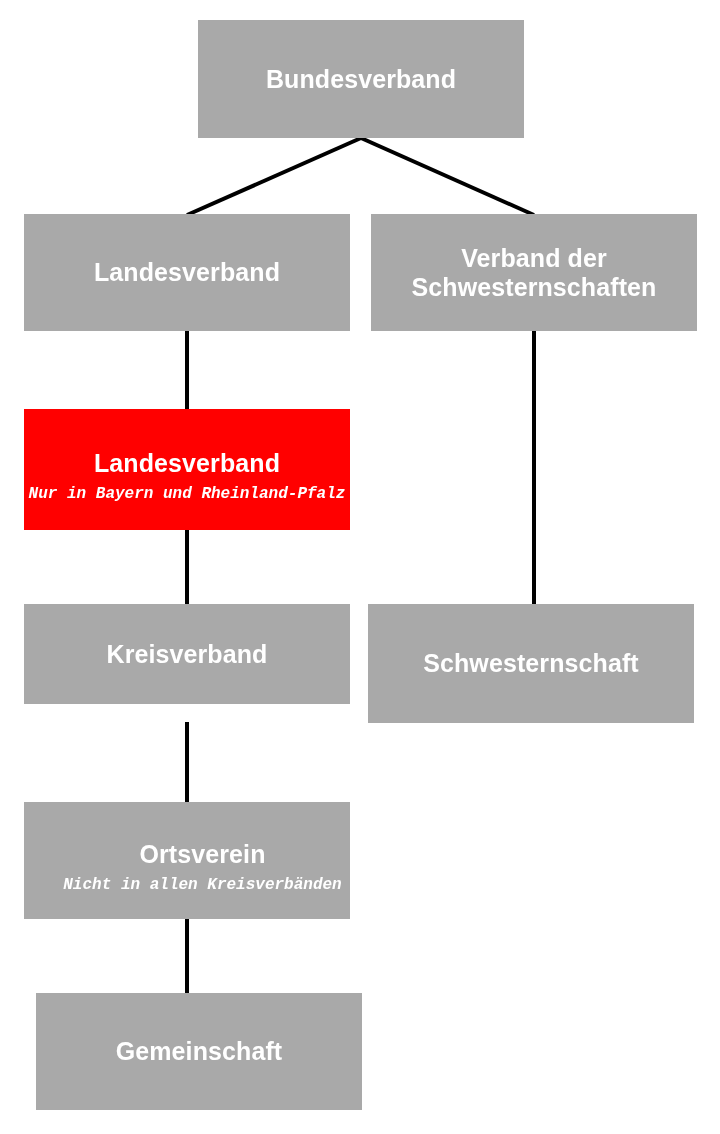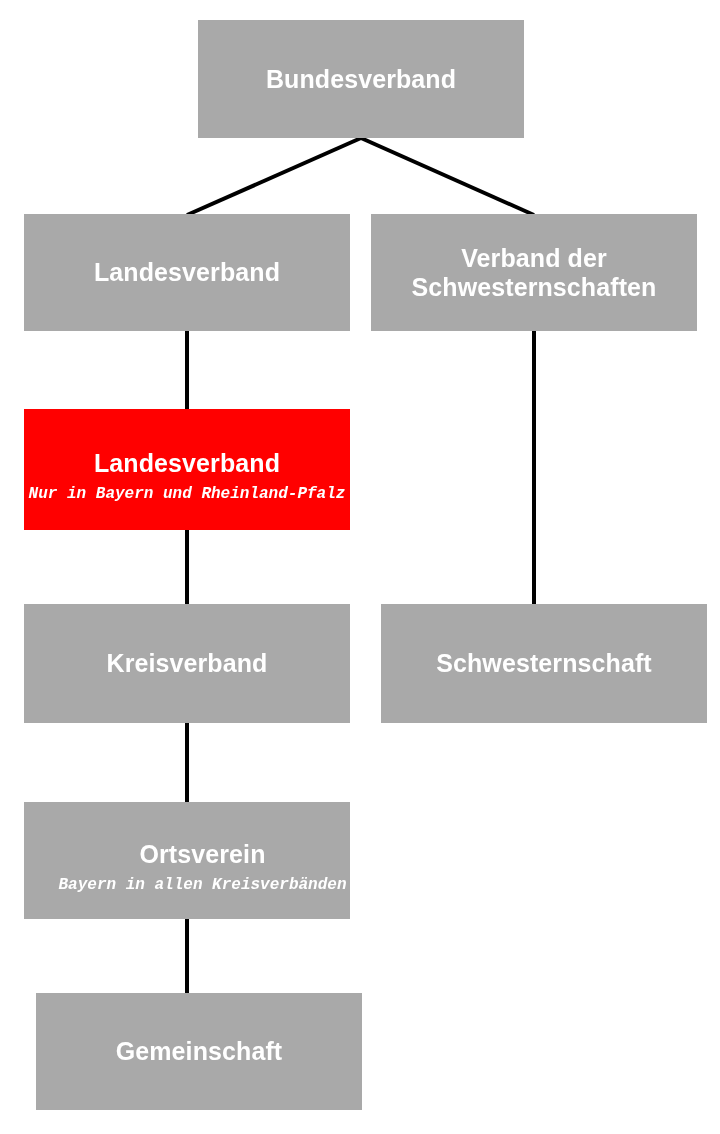--- a/index.html
+++ b/index.html
@@ -57,22 +57,22 @@
     font-family: Liberation Mono, monospace;
   }
   .has-sub .node-title {
     margin-top: 14px;
   }
   
   #node-bundesverband { left: 198px; top: 20px;  width: 326px; height: 118px; }
   #node-landesverband { left: 24px;  top: 214px; width: 326px; height: 117px; }
   #node-verband-schwesternschaften { left: 371px; top: 214px; width: 326px; height: 117px; }
   #node-bezirksverband { left: 24px;  top: 409px; width: 326px; height: 121px; }
-  #node-kreisverband  { left: 24px;  top: 604px; width: 326px; height: 119px; }
-  #node-schwesternschaft { left: 381px; top: 604px; width: 326px; height: 119px; }
+  #node-kreisverband  { left: 24px;  top: 604px; width: 326px; height: 100px; }
+  #node-schwesternschaft { left: 368px; top: 604px; width: 326px; height: 119px; }
   #node-ortsverein    { left: 24px;  top: 802px; width: 326px; height: 117px; padding-left: 31px; }
   #node-gemeinschaft  { left: 36px;  top: 993px; width: 326px; height: 117px; }
 </style>
 </head>
 <body>
 
 <div id="chart">
 
   <svg class="connector-layer" viewBox="0 0 720 1134" width="720" height="1134" xmlns="http://www.w3.org/2000/svg">
 
@@ -112,20 +112,20 @@
   <div class="node gray" id="node-kreisverband">
     <div class="node-title">Kreisverband</div>
   </div>
 
   <div class="node gray" id="node-schwesternschaft">
     <div class="node-title">Schwesternschaft</div>
   </div>
 
   <div class="node gray has-sub" id="node-ortsverein">
     <div class="node-title">Ortsverein</div>
-    <div class="node-sub">Bayern in allen Kreisverbänden</div>
+    <div class="node-sub">Nicht in allen Kreisverbänden</div>
   </div>
 
   <div class="node gray" id="node-gemeinschaft">
     <div class="node-title">Gemeinschaft</div>
   </div>
 
 </div>
 
 </body></html>

